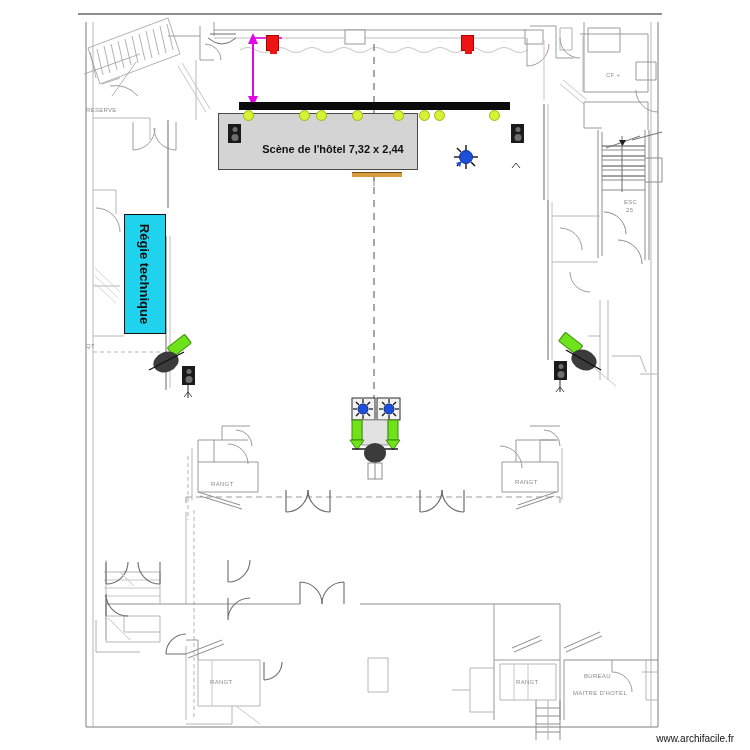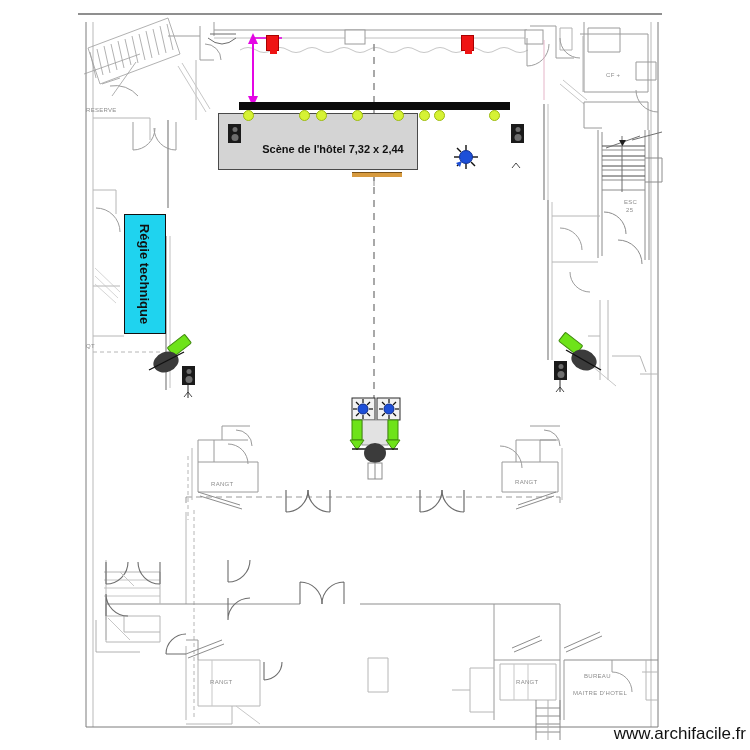--- a/index.html
+++ b/index.html
@@ -11,21 +11,21 @@
   .stage-box{position:absolute;left:218px;top:113px;width:200px;height:57px;
              background:#d4d4d4;border:1px solid #4a4a4a;box-sizing:border-box;}
   .stage-text{position:absolute;left:218px;top:143px;width:200px;text-align:center;
               font-size:11px;font-weight:bold;color:#111;margin-left:15px;}
   .regie{position:absolute;left:124px;top:214px;width:42px;height:120px;
          background:#1fd3ef;border:1px solid #111;box-sizing:border-box;}
   .regie-text{position:absolute;left:124px;top:214px;width:120px;height:42px;
               transform:rotate(90deg);transform-origin:21px 21px;
               display:flex;align-items:center;justify-content:center;
               font-size:13px;font-weight:bold;color:#111;}
-  .watermark{position:absolute;right:4px;bottom:6px;font-size:17px;color:#111;}
+  .watermark{position:absolute;right:16px;bottom:6px;font-size:10px;color:#111;}
   .speaker{position:absolute;width:13px;height:19px;background:#1a1a1a;}
   .speaker i{position:absolute;left:50%;transform:translateX(-50%);
              background:#6e6e6e;border-radius:50%;display:block;}
   .spk-t{top:3px;width:5px;height:5px;}
   .spk-b{top:10px;width:7px;height:7px;}
   .yellowlamp{position:absolute;width:11px;height:11px;border-radius:50%;
               background:#d6f234;border:1px solid #9dbb10;box-sizing:border-box;}
   .redbox{position:absolute;width:13px;height:16px;background:#ef1414;border:1px solid #a00;box-sizing:border-box;}
   .redbox:after{content:"";position:absolute;left:3px;bottom:-4px;width:7px;height:4px;background:#ef1414;}
   .trussbar{position:absolute;left:239px;top:102px;width:271px;height:8px;background:#0a0a0a;}

